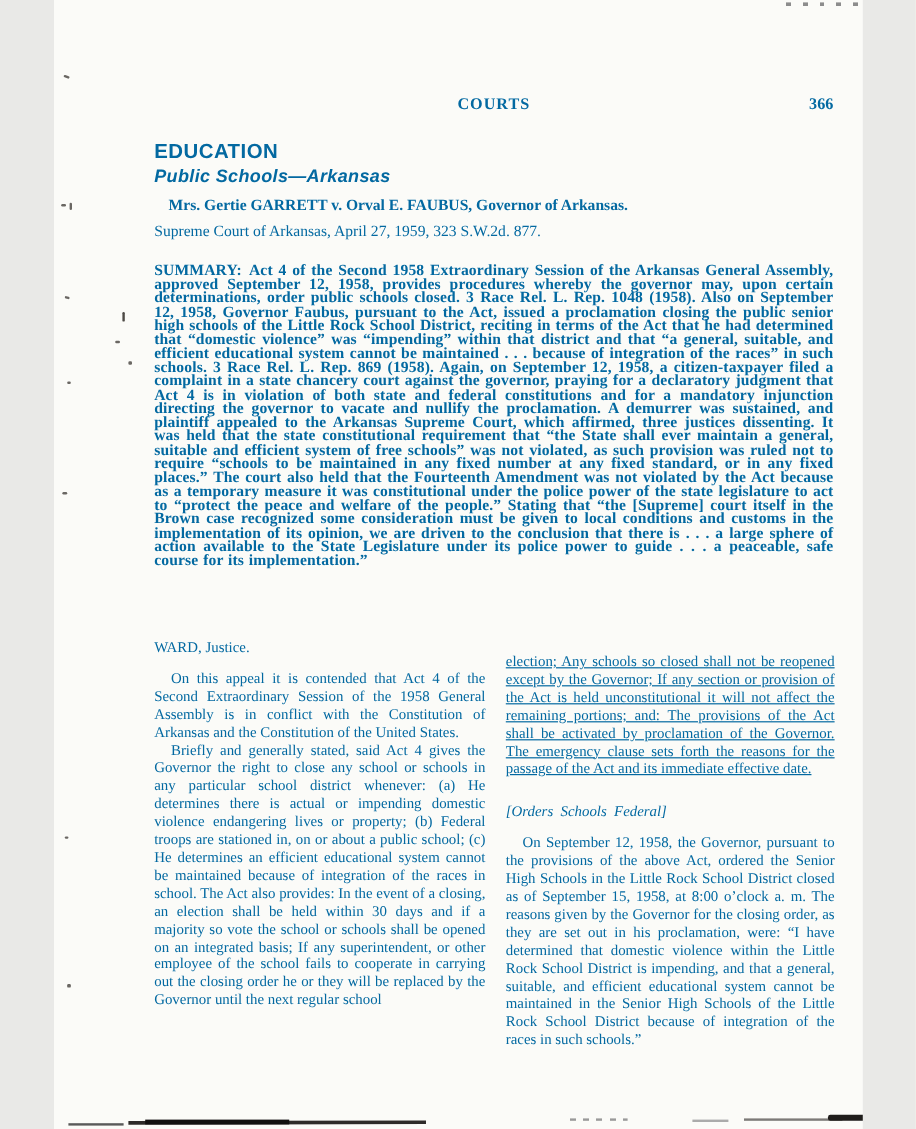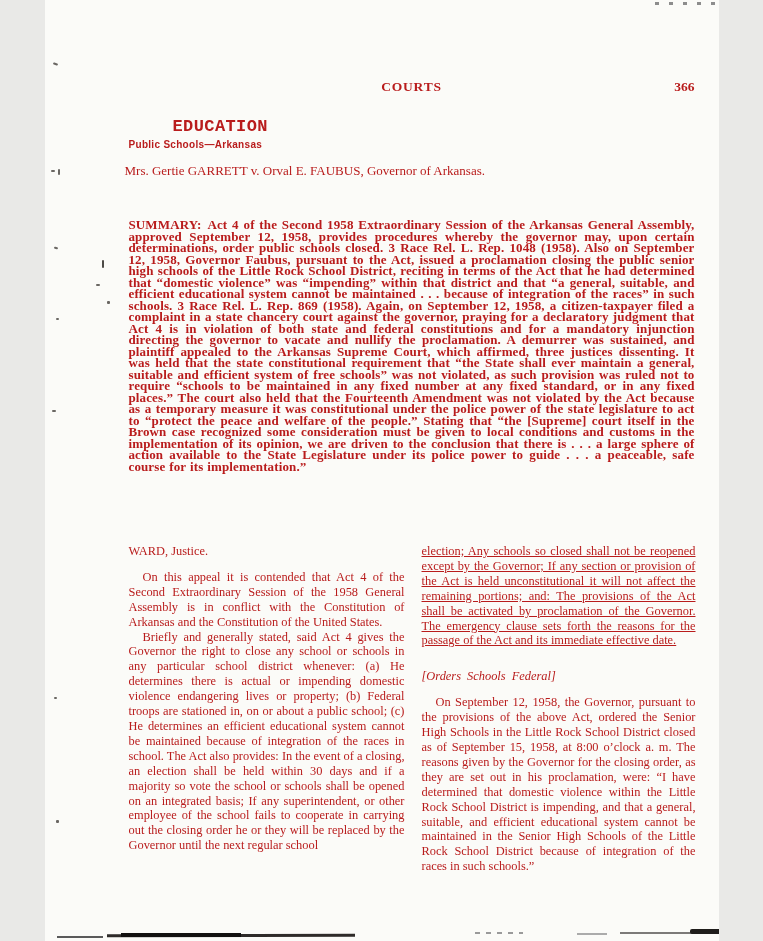--- a/index.html
+++ b/index.html
@@ -1,47 +1,47 @@
 <!DOCTYPE html>
 <html lang="en"><head>
 <meta charset="utf-8">
 <style>
   html,body { margin:0; padding:0; background:#e9e9e7; }
   .page {
     position:relative; width:674px; height:941px; margin:0 auto;
     background:#fbfbf8; overflow:hidden;
-    font-family:"Liberation Serif", serif; color:#b91c1c;
+    font-family:"Liberation Serif", serif; color:#0369a1;
     -webkit-font-smoothing:antialiased;
   }
 
   
   .running-head { position:absolute; top:79px; left:84px; width:566px; height:16px; }
   .running-title { position:absolute; left:0; right:0; text-align:center; font-weight:700; font-size:13.5px; letter-spacing:0.8px; }
   .page-number { position:absolute; right:0; top:0; font-weight:700; font-size:13.5px; }
 
   
-  .section-title { position:absolute; top:117px; left:84px; font-family:Liberation Mono, monospace; font-weight:700; font-size:17px; letter-spacing:0.4px;margin-left:44px; }
-  .topic-line   { position:absolute; top:139px; left:84px; font-family:"Liberation Sans", sans-serif; font-weight:700; font-size:10px; letter-spacing:0.3px; }
-  .case-title   { position:absolute; top:163px; left:80px; width:566px; font-weight:400; font-size:13px; }
+  .section-title { position:absolute; top:117px; left:84px; font-family:Liberation Sans, sans-serif; font-weight:700; font-size:17px; letter-spacing:0.4px; }
+  .topic-line   { position:absolute; top:139px; left:84px; font-family:"Liberation Sans", sans-serif; font-weight:700; font-size:15px; letter-spacing:0.3px;font-style:italic; }
+  .case-title   { position:absolute; top:163px; left:96px; width:566px; font-weight:700; font-size:13px; }
   .citation-line{ position:absolute; top:185px; left:84px; width:566px; font-size:13px; }
 
   
   .summary {
     position:absolute; top:206px; left:84px; width:566px;
     font-weight:700; font-size:13px; line-height:11.5px;
     text-align:justify; letter-spacing:0.12px; word-spacing:0.6px;
     hyphens:auto;
   }
   .summary-label { margin-right:6px; }
 
   
   .col { position:absolute; text-align:justify; font-size:12.4px; line-height:14.9px; hyphens:auto; }
   .col-left  { top:532px; left:84px;  width:276px; }
   .col-right { top:544px; left:377px; width:274px; }
-  .author-line { margin:12px 0 11px 0; text-align:left; }
+  .author-line { margin:0 0 11px 0; text-align:left; }
   p.body-para { margin:0; text-indent:14px; }
   p.body-para.no-indent { text-indent:0;text-decoration:underline; }
   .subhead { margin:21px 0 11px 0; font-style:italic; text-align:left; word-spacing:3px; }
 
   
   .artifact { position:absolute; pointer-events:none; }
   .dotted-perforation {
     left:610px; top:2px; width:153px; height:3px;
     background:repeating-linear-gradient(90deg,#8d8d8d 0 4px,transparent 4px 14px);
   }
@@ -75,20 +75,21 @@
 <div class="page">
 
   <div class="running-head">
     <div class="running-title">COURTS</div>
     <div class="page-number">366</div>
   </div>
 
   <div class="section-title">EDUCATION</div>
   <div class="topic-line">Public Schools—Arkansas</div>
   <div class="case-title">Mrs. Gertie GARRETT v. Orval E. FAUBUS, Governor of Arkansas.</div>
+  <div class="citation-line">Supreme Court of Arkansas, April 27, 1959, 323 S.W.2d. 877.</div>
 
   <p class="summary"><span class="summary-label">SUMMARY:</span><span>Act 4 of the Second 1958 Extraordinary Session of the Arkansas General Assembly, approved September 12, 1958, provides procedures whereby the governor may, upon certain determinations, order public schools closed. 3 Race Rel. L. Rep. 1048 (1958). Also on September 12, 1958, Governor Faubus, pursuant to the Act, issued a proclamation closing the public senior high schools of the Little Rock School District, reciting in terms of the Act that he had determined that “domestic violence” was “impending” within that district and that “a general, suitable, and efficient educational system cannot be maintained . . . because of integration of the races” in such schools. 3 Race Rel. L. Rep. 869 (1958). Again, on September 12, 1958, a citizen-taxpayer filed a complaint in a state chancery court against the governor, praying for a declaratory judgment that Act 4 is in violation of both state and federal constitutions and for a mandatory injunction directing the governor to vacate and nullify the proclamation. A demurrer was sustained, and plaintiff appealed to the Arkansas Supreme Court, which affirmed, three justices dissenting. It was held that the state constitutional requirement that “the State shall ever maintain a general, suitable and efficient system of free schools” was not violated, as such provision was ruled not to require “schools to be maintained in any fixed number at any fixed standard, or in any fixed places.” The court also held that the Fourteenth Amendment was not violated by the Act because as a temporary measure it was constitutional under the police power of the state legislature to act to “protect the peace and welfare of the people.” Stating that “the [Supreme] court itself in the Brown case recognized some consideration must be given to local conditions and customs in the implementation of its opinion, we are driven to the conclusion that there is . . . a large sphere of action available to the State Legislature under its police power to guide . . . a peaceable, safe course for its implementation.”</span></p>
 
   <div class="col col-left">
     <p class="author-line">WARD, Justice.</p>
     <p class="body-para">On this appeal it is contended that Act 4 of the Second Extraordinary Session of the 1958 General Assembly is in conflict with the Constitution of Arkansas and the Constitution of the United States.</p>
     <p class="body-para">Briefly and generally stated, said Act 4 gives the Governor the right to close any school or schools in any particular school district whenever: (a) He determines there is actual or impending domestic violence endangering lives or property; (b) Federal troops are stationed in, on or about a public school; (c) He determines an efficient educational system cannot be maintained because of integration of the races in school. The Act also provides: In the event of a closing, an election shall be held within 30 days and if a majority so vote the school or schools shall be opened on an integrated basis; If any superintendent, or other employee of the school fails to cooperate in carrying out the closing order he or they will be replaced by the Governor until the next regular school</p>
   </div>
 
   <div class="col col-right">

